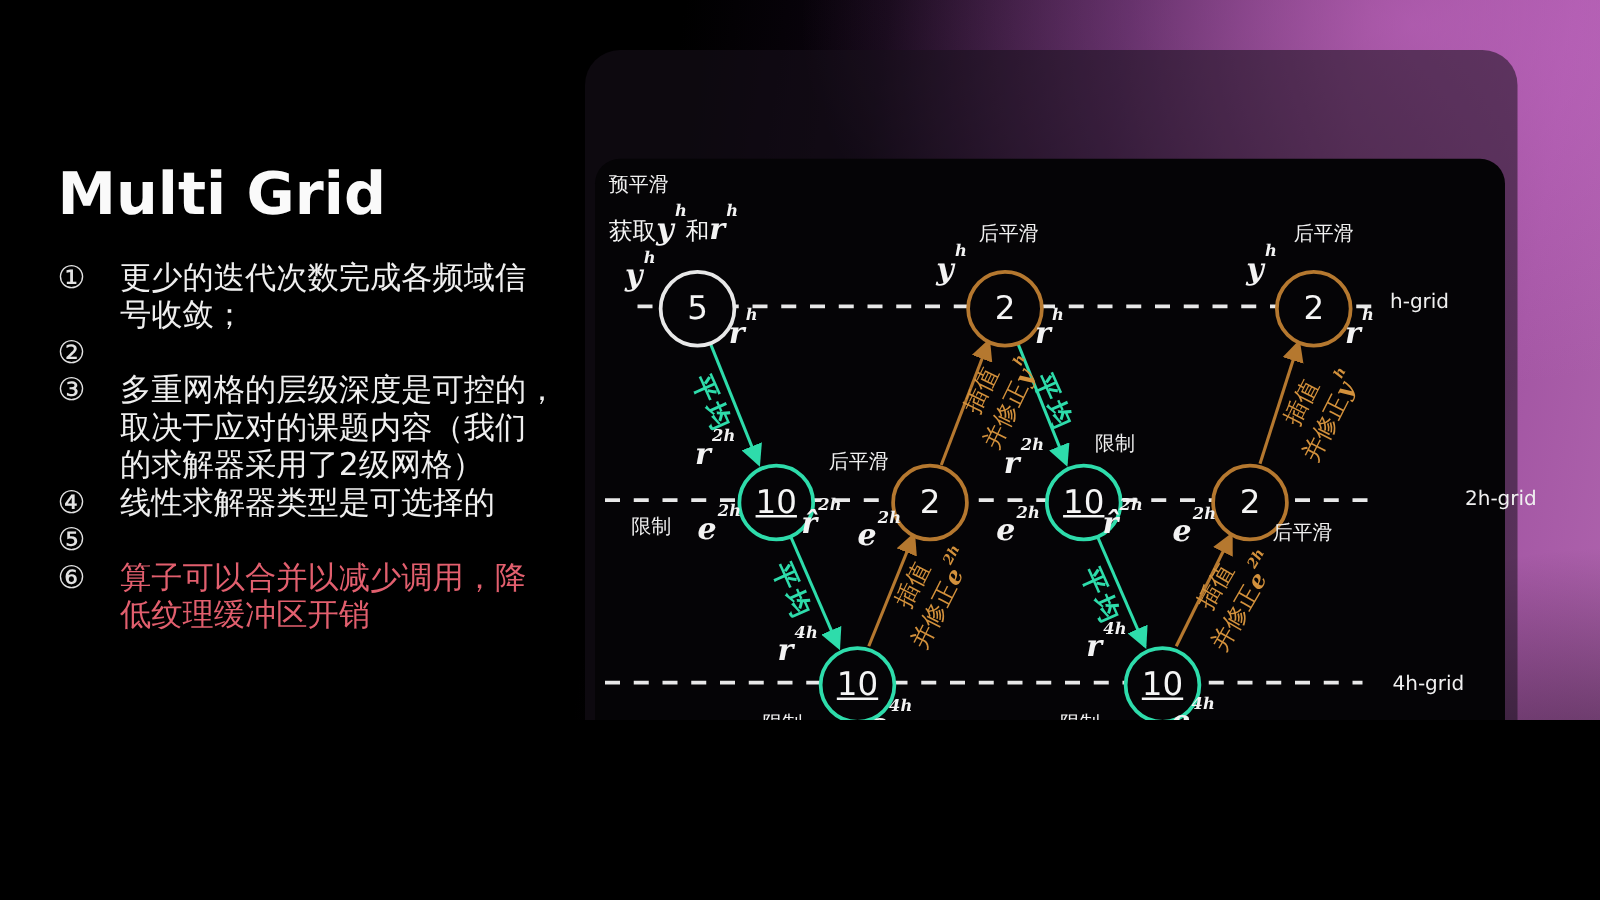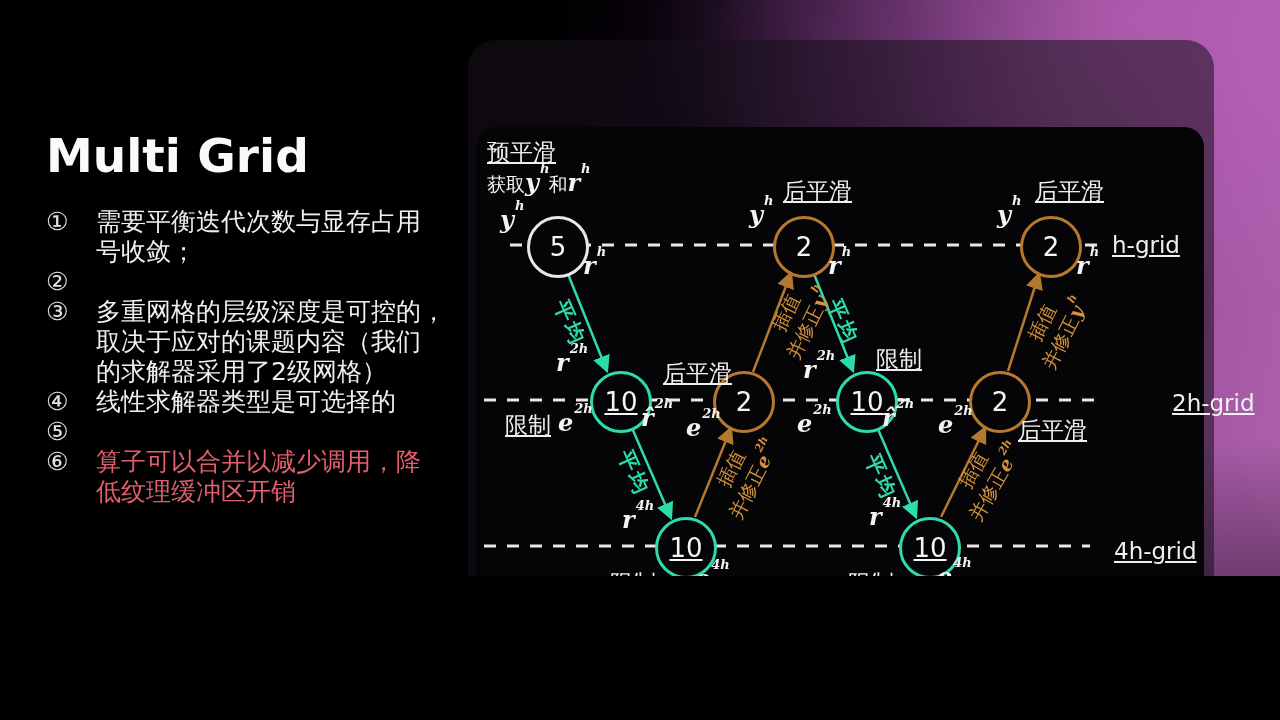--- a/index.html
+++ b/index.html
@@ -30,21 +30,21 @@
   .so{stroke:var(--orange);stroke-width:2.5;fill:none;}
   .mkT{fill:var(--teal);} .mkO{fill:var(--orange);}
   
   .node{position:absolute;width:56px;height:56px;margin:-29px 0 0 -29px;border-radius:50%;
         background:#050406;display:flex;align-items:center;justify-content:center;
         font-size:26px;font-weight:500;color:#f5f5f5;box-sizing:content-box;}
   .node.white{border:3px solid var(--node_white);}
   .node.teal{border:3px solid var(--teal);text-decoration:underline;}
   .node.orange{border:3px solid var(--orange);}
   
-  .cl{position:absolute;color:#f0f0f0;font-size:23px;line-height:1.25;white-space:pre;text-decoration:underline;}
+  .cl{position:absolute;color:#f0f0f0;font-size:16px;line-height:1.25;white-space:pre;}
   .ml{position:absolute;color:#f3f3f3;font-size:24px;line-height:1;white-space:nowrap;}
   .ml .mb,.alabel2 .mb{font-family:"DejaVu Serif","Liberation Serif",serif;
         font-style:italic;font-weight:bold;}
   .ml .zh{font-family:"DejaVu Sans","Liberation Sans",sans-serif;font-style:normal;
         font-weight:normal;font-size:19px;}
   .msup{font-size:13px;position:relative;top:-9px;left:1px;font-weight:bold;
         font-family:"DejaVu Serif","Liberation Serif",serif;font-style:italic;}
   .alabel{position:absolute;color:var(--teal);font-size:21px;font-weight:bold;
         letter-spacing:3px;white-space:nowrap;}
   .alabel2{position:absolute;color:var(--orange_bright);font-size:19px;white-space:nowrap;
@@ -58,21 +58,21 @@
 <div id="stage">
   <div class="bgGrad"></div>
   <div class="card"></div>
   <div class="panel"></div>
 
   <h1 class="title">Multi Grid</h1>
 
   <ol class="points">
     <li>
       <span class="num">①</span>
-      <span class="txt">需要平衡迭代次数与显存占用
+      <span class="txt">更少的迭代次数完成各频域信
 号收敛；</span>
       </li>
     <li>
       <span class="num">②</span>
       </li>
     <li>
       <span class="num">③</span>
       <span class="txt">多重网格的层级深度是可控的，
 取决于应对的课题内容（我们
 的求解器采用了2级网格）</span>

